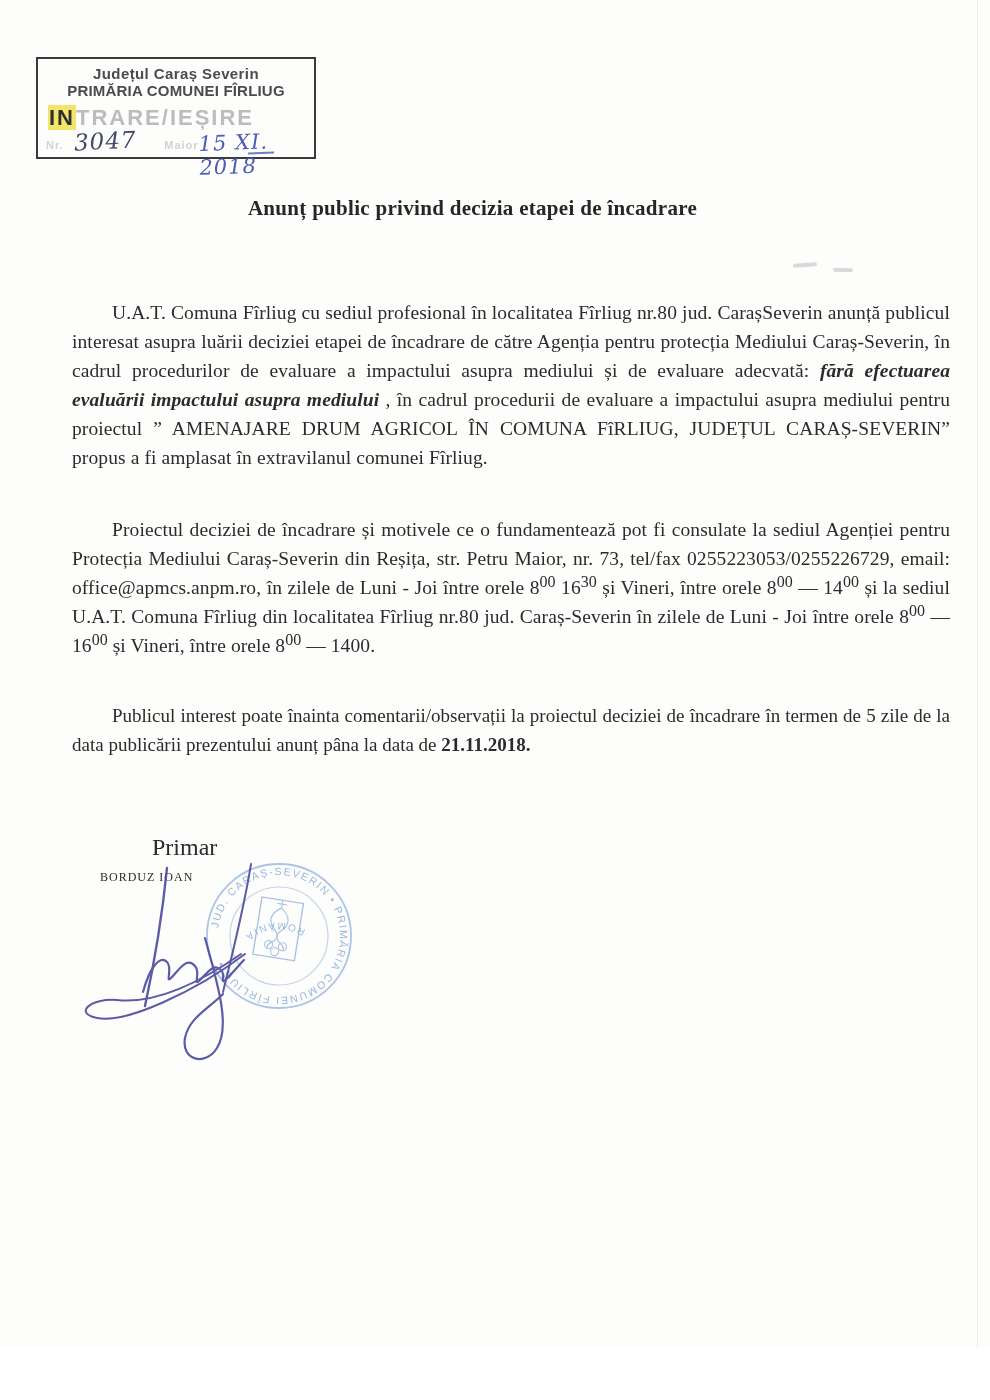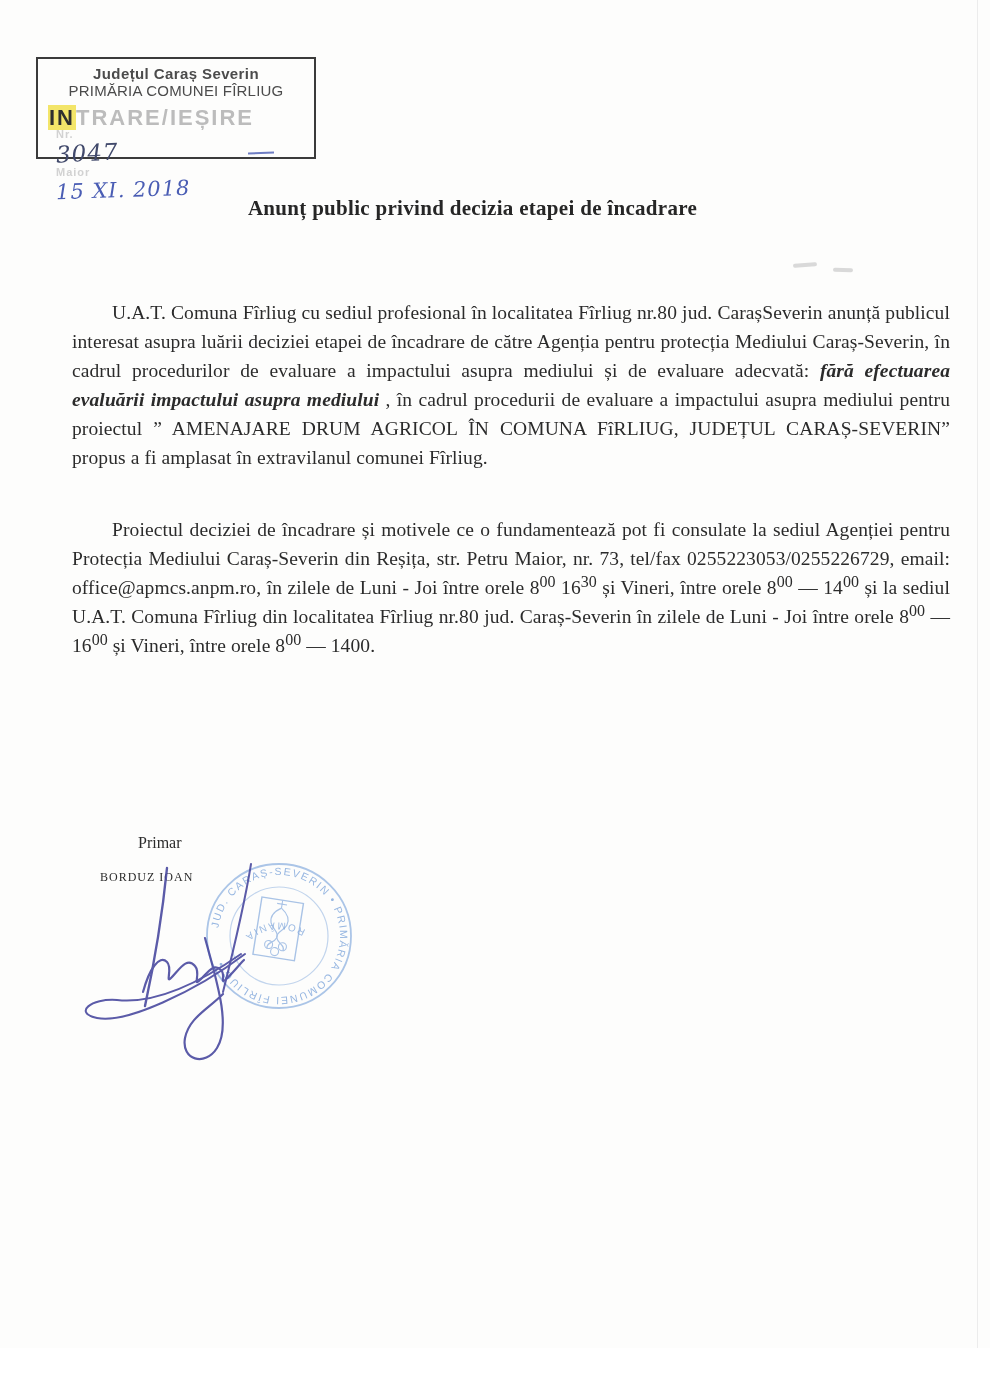--- a/index.html
+++ b/index.html
@@ -15,24 +15,24 @@
   .smudge.s2 { left:833px; top:268px; width:20px; transform:rotate(2deg); }
 
   
   .entry-stamp {
     position:absolute; left:36px; top:57px; width:280px; height:102px;
     border:2px solid #3b3b3b; box-sizing:border-box;
     font-family:"Liberation Sans", sans-serif; text-align:center;
     padding-top:6px;
   }
   .es-line1 { font-size:15px; font-weight:bold; color:#4b4b4b; letter-spacing:.4px; }
-  .es-line2 { font-size:15px; font-weight:normal; color:#4b4b4b; letter-spacing:.2px; }
+  .es-line2 { font-size:15px; font-weight:bold; color:#4b4b4b; letter-spacing:.2px; }
   .es-inout { font-size:22px; font-weight:bold; color:#bcbcbc; letter-spacing:2px; text-align:left; padding-left:10px; margin-top:7px; line-height:24px; }
   .es-inout .hl { color:#2f2f2f; background:#f3e569; padding:0 1px; }
-  .es-bottom { display:flex; align-items:baseline; text-align:left; padding:0 8px; margin-top:-2px;flex-direction:column; }
+  .es-bottom { display:flex; align-items:baseline; text-align:left; padding:0 8px; margin-top:-2px; }
   .es-label { font-size:11px; font-weight:bold; color:#d2d2d2; letter-spacing:1px; }
   .es-hand { font-style:italic; font-family:"DejaVu Serif", serif; }
   .es-hand.nr { font-size:23px; color:#41496b; margin-left:10px; margin-right:28px; transform:rotate(-3deg); letter-spacing:1px; }
   .es-hand.date { font-size:21px; color:#4a5db4; transform:rotate(-2deg); letter-spacing:1px; }
   .date-underline { position:absolute; left:210px; top:93px; width:26px; height:2px; background:#4a5db4; opacity:.8; transform:rotate(-2deg); }
 
   
   .title {
     position:absolute; left:0; top:196px; width:945px;
     text-align:center; font-size:21px; font-weight:bold;
@@ -46,21 +46,21 @@
     text-indent:40px; color:#2b2b2b; letter-spacing:.1px;
   }
   .p1 { top:283px; }
   .p2 { top:500px; }
   .p3 { top:686px; font-size:19px; letter-spacing:0; }
   .bi { font-weight:bold; font-style:italic; }
   .body-par sup { font-size:16px; line-height:0; vertical-align:super; letter-spacing:0; }
   .p3 strong { font-weight:bold; }
 
   
-  .sig-role { position:absolute; left:138px; top:834px; font-size:16px; color:#2b2b2b; }
+  .sig-role { position:absolute; left:152px; top:834px; font-size:24px; color:#2b2b2b; }
   .sig-name { position:absolute; left:100px; top:870px; font-size:12px; letter-spacing:1px; color:#2b2b2b; }
 
   .round-stamp { position:absolute; left:193px; top:850px; width:172px; height:172px; }
   .signature-svg { position:absolute; left:55px; top:842px; width:330px; height:250px; }
 </style>
 </head>
 <body>
 
 <div class="page">
 
@@ -80,20 +80,21 @@
     </div>
     <div class="date-underline"></div>
   </div>
 
   <h1 class="title">Anunț public privind decizia etapei de încadrare</h1>
 
   <p class="body-par p1"><span>U.A.T. Comuna Fîrliug cu sediul profesional în localitatea Fîrliug nr.80 jud. CarașSeverin anunță publicul interesat asupra luării deciziei etapei de încadrare de către Agenția pentru protecția Mediului Caraș-Severin, în cadrul procedurilor de evaluare a impactului asupra mediului și de evaluare adecvată: </span><span class="bi">fără efectuarea evaluării impactului asupra mediului</span><span> , în cadrul procedurii de evaluare a impactului asupra mediului pentru proiectul ” AMENAJARE DRUM AGRICOL ÎN COMUNA FîRLIUG, JUDEȚUL CARAȘ-SEVERIN” propus a fi amplasat în extravilanul comunei Fîrliug.</span></p>
 
   <p class="body-par p2"><span>Proiectul deciziei de încadrare și motivele ce o fundamentează pot fi consulate la sediul Agenției pentru Protecția Mediului Caraș-Severin din Reșița, str. Petru Maior, nr. 73, tel/fax 0255223053/0255226729, email: office@apmcs.anpm.ro, în zilele de Luni - Joi între orele 8</span><sup>00</sup><span> 16</span><sup>30</sup><span> și Vineri, între orele 8</span><sup>00</sup><span> — 14</span><sup>00</sup><span> și la sediul U.A.T. Comuna Fîrliug din localitatea Fîrliug nr.80 jud. Caraș-Severin în zilele de Luni - Joi între orele 8</span><sup>00</sup><span> — 16</span><sup>00</sup><span> și Vineri, între orele 8</span><sup>00</sup><span> — 1400.</span></p>
 
+  <p class="body-par p3"><span>Publicul interest poate înainta comentarii/observații la proiectul deciziei de încadrare în termen de 5 zile de la data publicării prezentului anunț pâna la data de </span><strong>21.11.2018.</strong></p>
 
   <div class="sig-role">Primar</div>
   <div class="sig-name">BORDUZ IOAN</div>
 
   <svg class="round-stamp" viewBox="0 0 172 172">
     <defs>
       <path id="ringPath" d="M 86,86 m -61,0 a 61,61 0 1 1 122,0 a 61,61 0 1 1 -122,0"></path>
       <path id="innerArc" d="M 132,103 A 50,50 0 0 0 40,103"></path>
     </defs>
     <circle cx="86" cy="86" r="72" fill="none" stroke="#8fb2e0" stroke-width="1.8" opacity="0.75"></circle>

